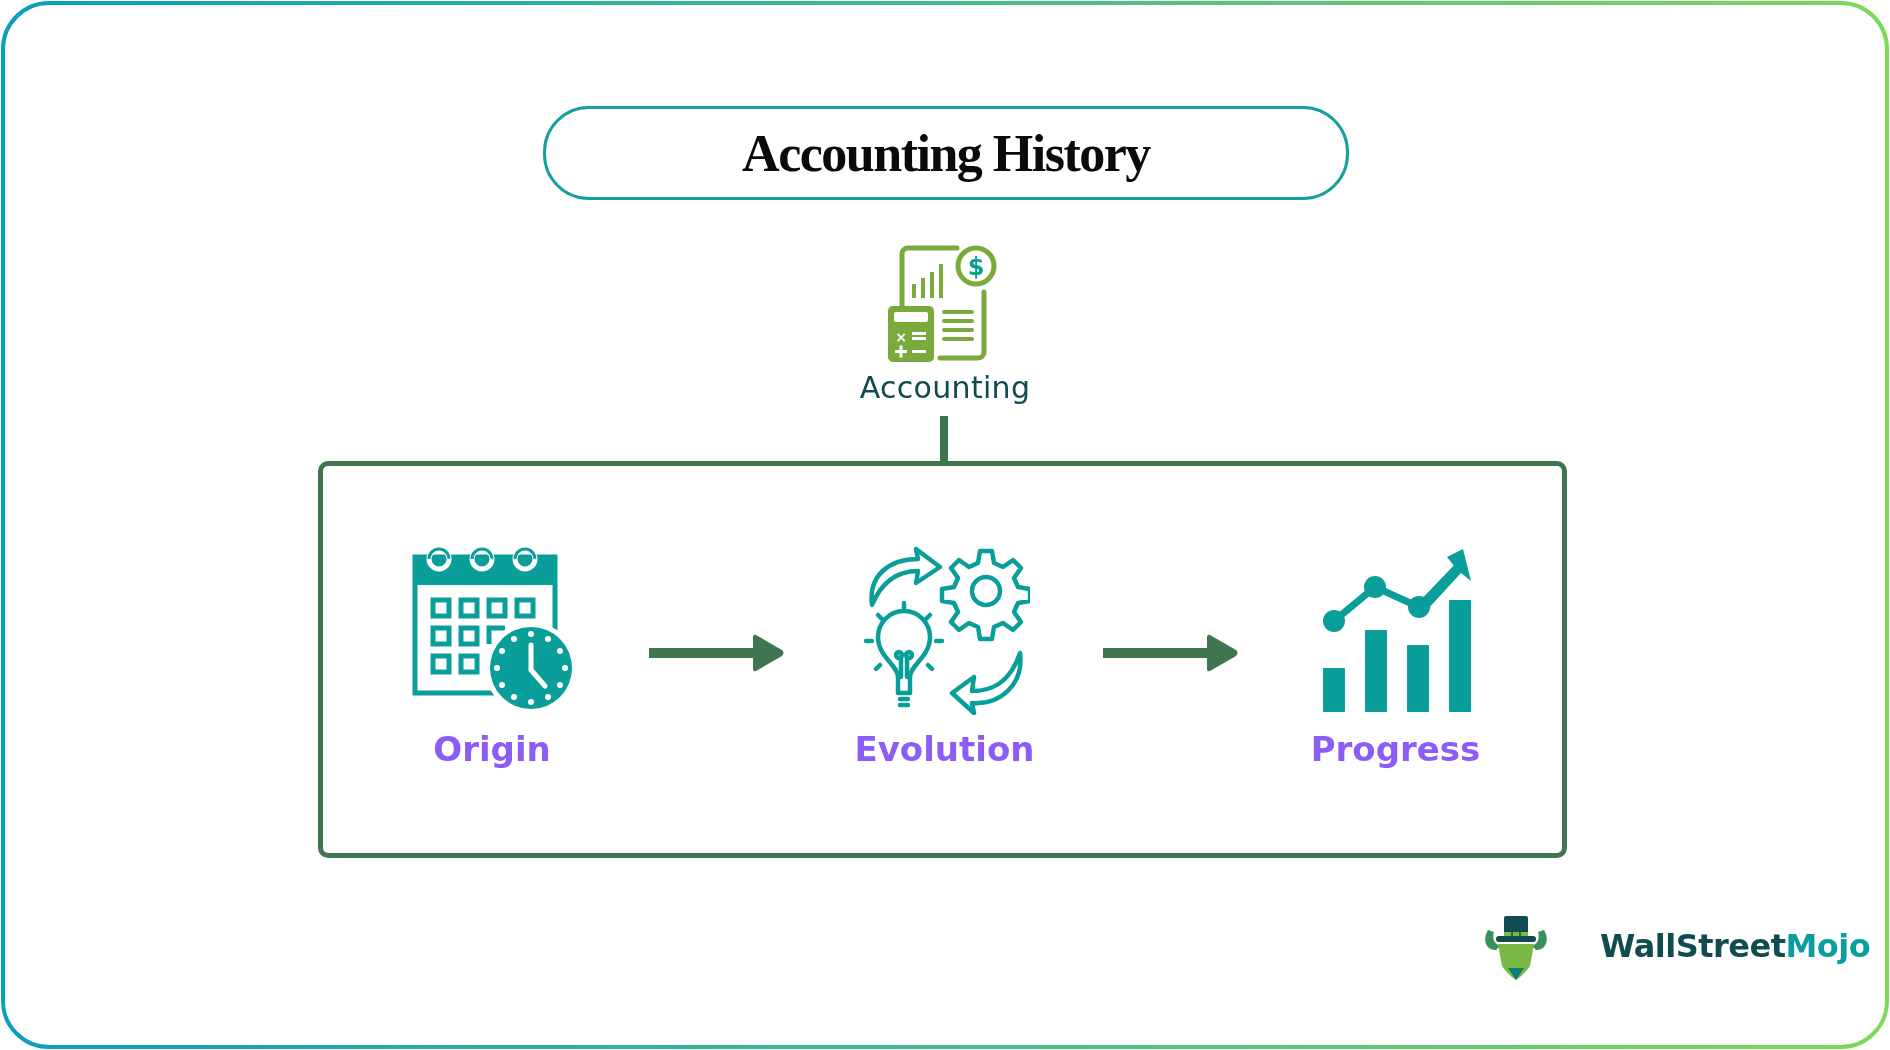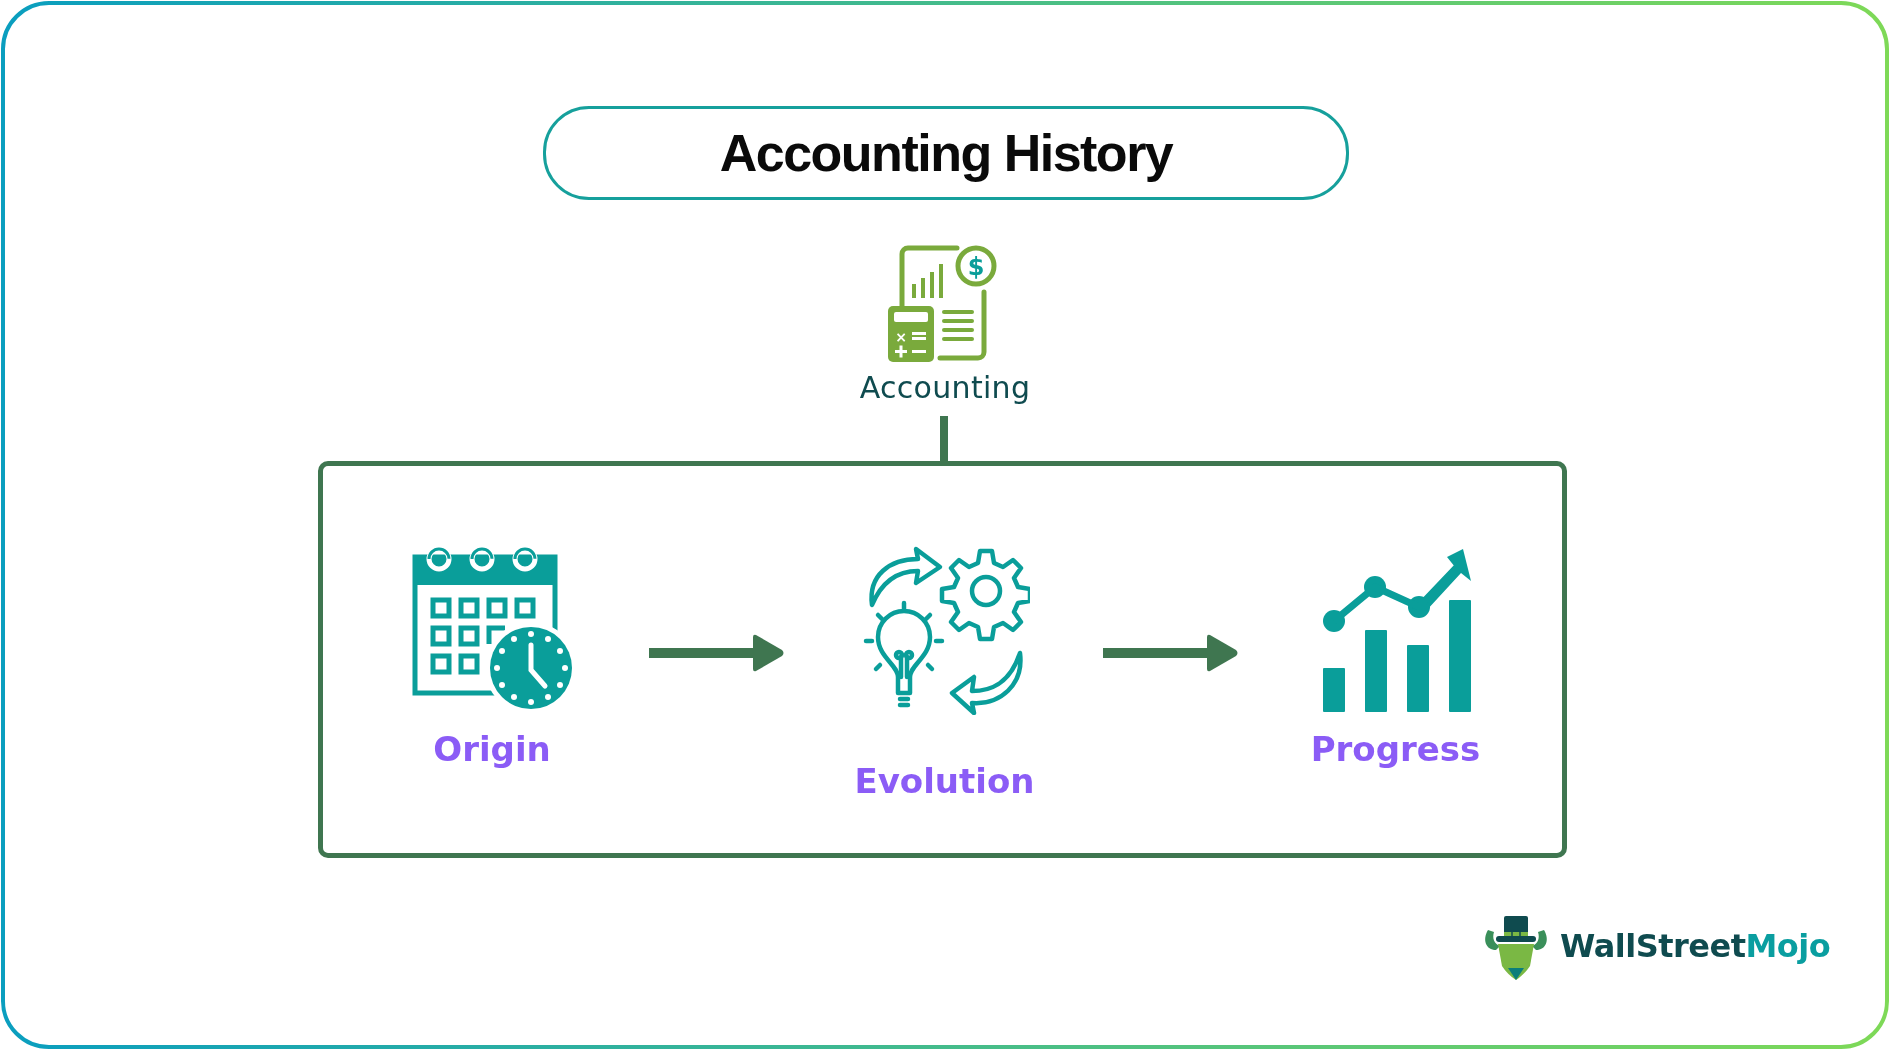--- a/index.html
+++ b/index.html
@@ -3,36 +3,36 @@
   <meta charset="utf-8">
   <style>
     html, body { margin: 0; padding: 0; background: #ffffff; }
     body { width: 1890px; height: 1050px; position: relative; overflow: hidden; font-family: "DejaVu Sans", sans-serif; }
     .frame { position: absolute; left: 0; top: 0; width: 1890px; height: 1050px; }
     .title-pill {
       position: absolute; left: 543px; top: 106px; width: 800px; height: 88px;
       border: 3px solid #16a09c; border-radius: 46px; background: #fff;
       display: flex; align-items: center; justify-content: center;
     }
-    .title-text { font-family: Liberation Sans, sans-serif; font-weight: bold; font-size: 52px; color: #0a0a0a; letter-spacing: -1.5px; }
+    .title-text { font-family: Liberation Serif, serif; font-weight: bold; font-size: 52px; color: #0a0a0a; letter-spacing: -1.5px; }
     .acc-icon { position: absolute; left: 882px; top: 244px; width: 125px; height: 122px; }
     .acc-label {
       position: absolute; left: 795px; top: 370px; width: 300px; text-align: center;
       font-weight: normal; font-size: 30px; color: #0f4b4f; letter-spacing: 0.3px;
     }
     .connector { position: absolute; left: 940px; top: 416px; width: 8px; height: 48px; background: #3f7650; }
     .group-box {
       position: absolute; left: 318px; top: 461px; width: 1249px; height: 397px;
       border: 5px solid #3f7650; border-radius: 10px; box-sizing: border-box;
     }
     .step { position: absolute; display: flex; flex-direction: column; align-items: center; }
     .step-icon { width: 170px; height: 170px; }
     .step-label { margin-top: 14px; font-weight: bold; font-size: 34px; color: #8b5cf6; white-space: nowrap; }
     .arrow { position: absolute; width: 136px; height: 40px; }
-    .logo { position: absolute; left: 1480px; top: 910px; display: flex; align-items: center; }
+    .logo { position: absolute; left: 1480px; top: 910px; display: flex; align-items: center; gap: 40px; }
     .logo-icon { width: 72px; height: 72px; }
     .logo-text { margin-left: 8px; font-weight: bold; font-size: 32px; letter-spacing: -0.5px; }
     .logo-a { color: #0f4b4f; }
     .logo-b { color: #0a9ea0; }
   </style>
 </head>
 <body>
 
 <svg class="frame" viewBox="0 0 1890 1050" width="1890" height="1050">
   <defs>
@@ -121,21 +121,21 @@
     <path d="M124 100 V125 L138 141" fill="none" stroke="#fff" stroke-width="5" stroke-linecap="round"></path>
   </svg>
   <span class="step-label">Origin</span>
 </div>
 
 <svg class="arrow" style="left:649px; top:633px;" viewBox="0 0 136 40">
   <rect x="0" y="15" width="110" height="10" fill="#3f7650"></rect>
   <path d="M104 4 Q104 1 107 2 L133 17 Q136 20 133 23 L107 38 Q104 39 104 36 Z" fill="#3f7650"></path>
 </svg>
 
-<div class="step" style="left:857px; top:545px; width:175px;gap:32px;">
+<div class="step" style="left:857px; top:545px; width:175px;">
   <svg class="step-icon" viewBox="0 0 170 170">
     <g fill="none" stroke="#0a9e9a" stroke-width="4.5" stroke-linejoin="round" stroke-linecap="round">
 
       <path d="M12 60 C8 30 30 14 58 14 L56 4 L80 22 L56 38 L58 26 C38 26 22 36 12 60 Z"></path>
 
       <path d="M120 6 h12 l2 12 l9 4 l10 -7 l8 8 l-7 10 l4 9 l12 2 v12 l-12 2 l-4 9 l7 10 l-8 8 l-10 -7 l-9 4 l-2 12 h-12 l-2 -12 l-9 -4 l-10 7 l-8 -8 l7 -10 l-4 -9 l-12 -2 v-12 l12 -2 l4 -9 l-7 -10 l8 -8 l10 7 l9 -4 Z"></path>
       <circle cx="126" cy="46" r="14"></circle>
 
       <path d="M38 148 V132 C38 120 18 112 18 92 A26 26 0 0 1 70 92 C70 112 50 120 50 132 V148 Z"></path>
       <path d="M40 154 H48 M40 160 H48"></path>

